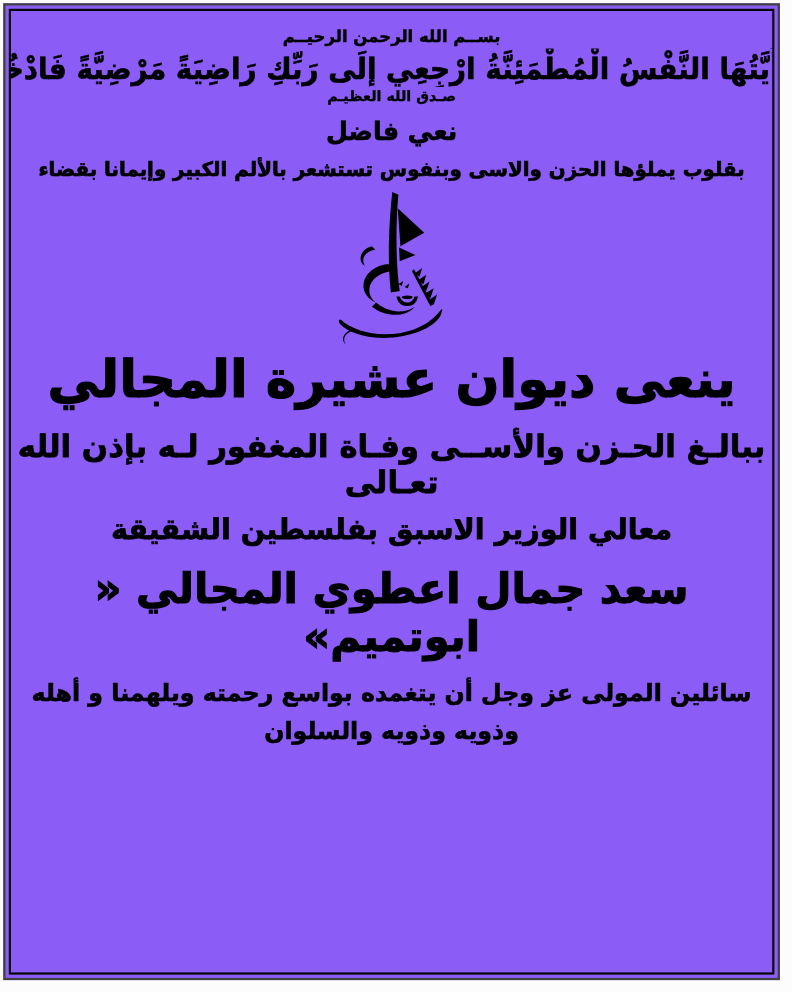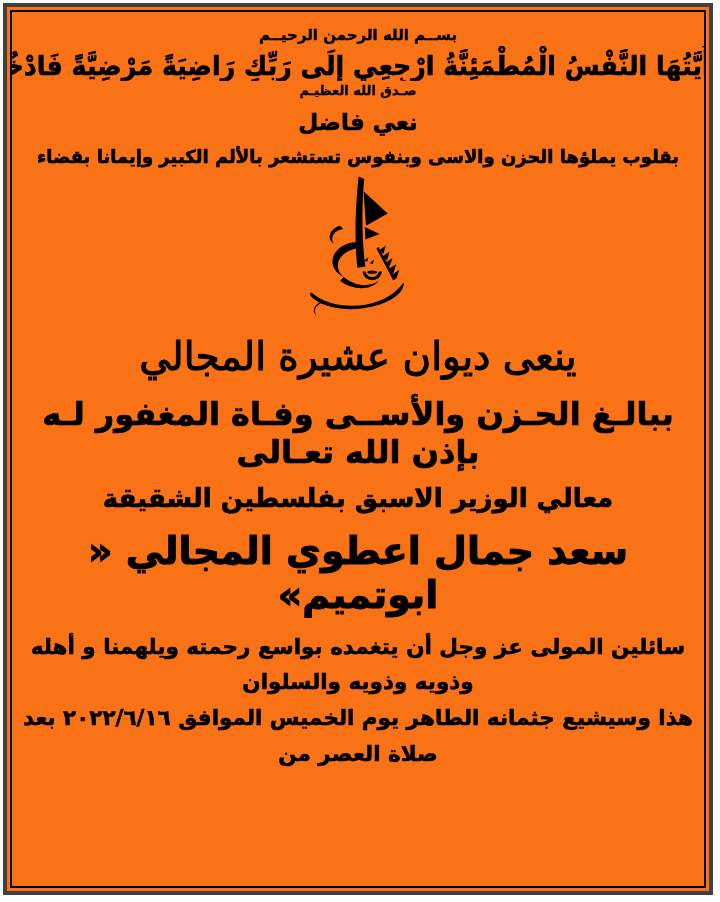--- a/index.html
+++ b/index.html
@@ -6,22 +6,22 @@
   body{
     width:720px;height:902px;
     background:#fcfcfc;
     font-family:"DejaVu Sans", sans-serif;
     color:#000;
     position:relative;
     overflow:hidden;
   }
   .frame-outer{
     position:absolute;left:3px;top:3px;width:702px;height:884px;
-    border:4px solid #404040;
-    background:#f97316;
+    border:2px solid #404040;
+    background:#8b5cf6;
   }
   .frame-inner{
     position:absolute;left:3px;top:3px;right:3px;bottom:3px;
     border:2px solid #050505;
     overflow:hidden;
   }
   .content{
     direction:rtl;
     text-align:center;
     padding-top:8px;
@@ -55,26 +55,26 @@
     line-height:1.5;
     margin-top:8px;
     -webkit-text-stroke:.6px #000;
   }
   .emblem{
     display:block;
     margin:4px auto 0 auto;
     width:128px;height:142px;
   }
   .main-title{
-    font-size:39px;font-weight:400;
-    margin-top:18px;
+    font-size:47px;font-weight:700;
+    margin-top:4px;
     -webkit-text-stroke:1.1px #000;
   }
   .grief-line{
-    font-size:32px;font-weight:700;
+    font-size:28px;font-weight:700;
     margin-top:16px;
     -webkit-text-stroke:.7px #000;
   }
   .position-line{
     font-size:26px;font-weight:700;
     margin-top:12px;
     -webkit-text-stroke:.7px #000;
   }
   .deceased-name{
     font-size:38px;font-weight:700;
@@ -143,18 +143,17 @@
       <div class="main-title">ينعى ديوان عشيرة المجالي</div>
 
       <div class="grief-line">ببالـغ الحـزن والأســى وفـاة المغفور لـه بإذن الله تعـالى</div>
 
       <div class="position-line">معالي الوزير الاسبق بفلسطين الشقيقة</div>
 
       <div class="deceased-name">سعد جمال اعطوي المجالي « ابوتميم»</div>
 
       <div class="body-par">
         <div>سائلين المولى عز وجل أن يتغمده بواسع رحمته ويلهمنا و أهله وذويه وذويه والسلوان</div>
-        <div>هذا وسيشيع جثمانه الطاهر يوم الخميس الموافق ٢٠٢٢/٦/١٦ بعد صلاة العصر من</div>
       </div>
 
     </div>
   </div>
 </div>
 
 </body></html>

